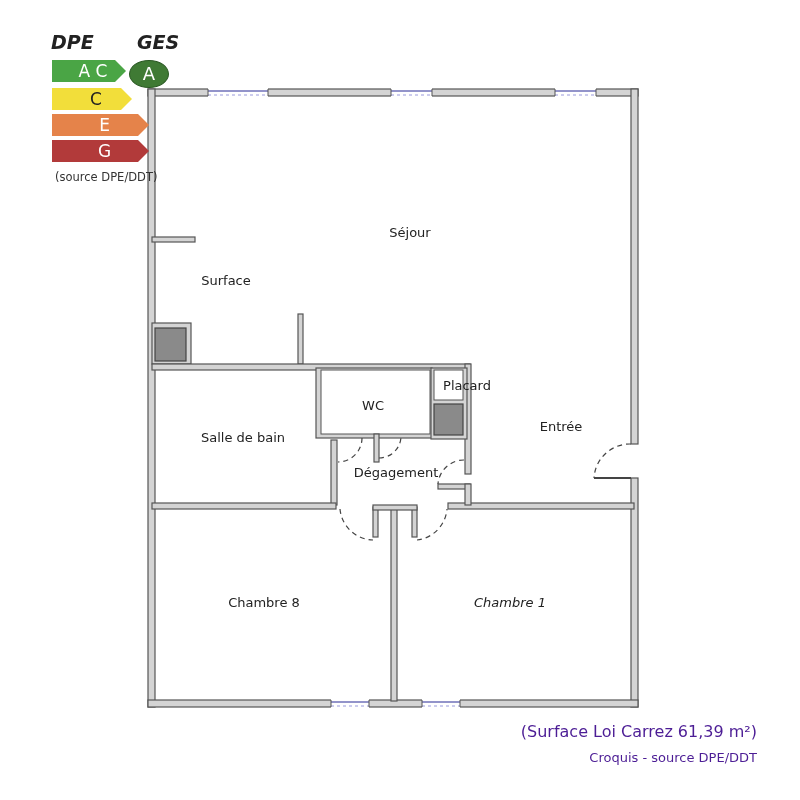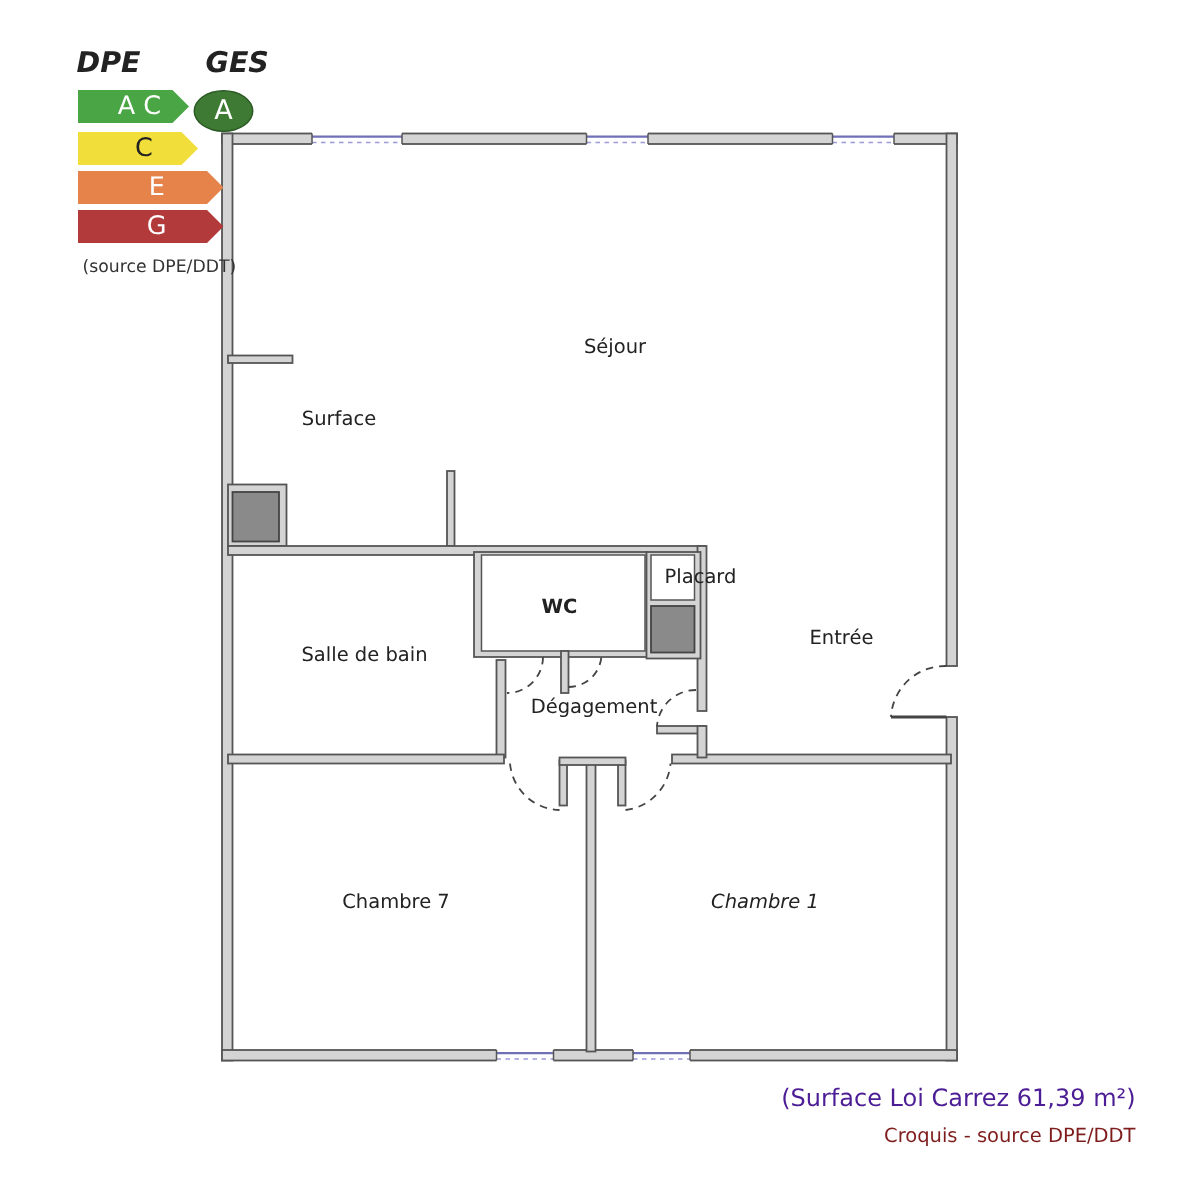--- a/index.html
+++ b/index.html
@@ -6,21 +6,21 @@
   body { width:800px; height:800px; position:relative; overflow:hidden; font-family:"DejaVu Sans", sans-serif; }
   .plan { position:absolute; left:0; top:0; width:800px; height:800px; }
   .label { position:absolute; font-size:13px; color:#222; white-space:nowrap; transform:translate(-50%,-50%); }
   .badge-title { position:absolute; font-weight:bold; font-size:19px; color:#222;font-style:italic; }
   .energy { position:absolute; height:22px; color:#fff; font-size:17px; line-height:22px; padding-left:8px; box-sizing:border-box;text-align:center; }
   .energy svg { position:absolute; left:0; top:0; }
   .energy span { position:relative; z-index:1; }
   .ges-circle { position:absolute; left:129px; top:60px; width:38px; height:26px; border-radius:50%; background:#3f7a34; border:1px solid #2b5a24; color:#fff; font-size:18px; line-height:26px; text-align:center; }
   .source { position:absolute; left:55px; top:170px; font-size:11.5px; color:#333; }
   .footer1 { position:absolute; right:43px; top:722px; font-size:16px; color:#4c1d95; }
-  .footer2 { position:absolute; right:43px; top:750px; font-size:13px; color:#7f1d1d; }
+  .footer2 { position:absolute; right:43px; top:750px; font-size:13px; color:#4c1d95; }
 </style>
 </head>
 <body>
 
 <svg class="plan" viewBox="0 0 800 800" xmlns="http://www.w3.org/2000/svg">
   <defs>
     <style>
       .w { fill:#d4d4d4; stroke:#555; stroke-width:1.2; }
       .fill { fill:#8a8a8a; stroke:#444; stroke-width:1.2; }
       .win { stroke:#6f70b8; stroke-width:1.5; fill:none; }
@@ -152,21 +152,21 @@
     <span>G</span>
   </div>
 
   <div class="ges-circle">A</div>
   <div class="source">(source DPE/DDT)</div>
 </div>
 
 <div class="label" style="left:410px; top:188px;margin-top:44px;">Séjour</div>
 <div class="label" style="left:226px; top:280px;">Surface</div>
 <div class="label" style="left:243px; top:437px;">Salle de bain</div>
-<div class="label" style="left:373px; top:405px;font-weight:bold;">WC</div>
+<div class="label" style="left:373px; top:405px;">WC</div>
 <div class="label" style="left:467px; top:385px;">Placard</div>
 <div class="label" style="left:561px; top:426px;text-align:center;">Entrée</div>
 <div class="label" style="left:396px; top:472px;">Dégagement</div>
-<div class="label" style="left:264px; top:602px;">Chambre 7</div>
+<div class="label" style="left:264px; top:602px;">Chambre 8</div>
 <div class="label" style="left:510px; top:602px;font-style:italic;">Chambre 1</div>
 
 <div class="footer1">(Surface Loi Carrez 61,39 m²)</div>
 <div class="footer2">Croquis - source DPE/DDT</div>
 
 </body></html>

